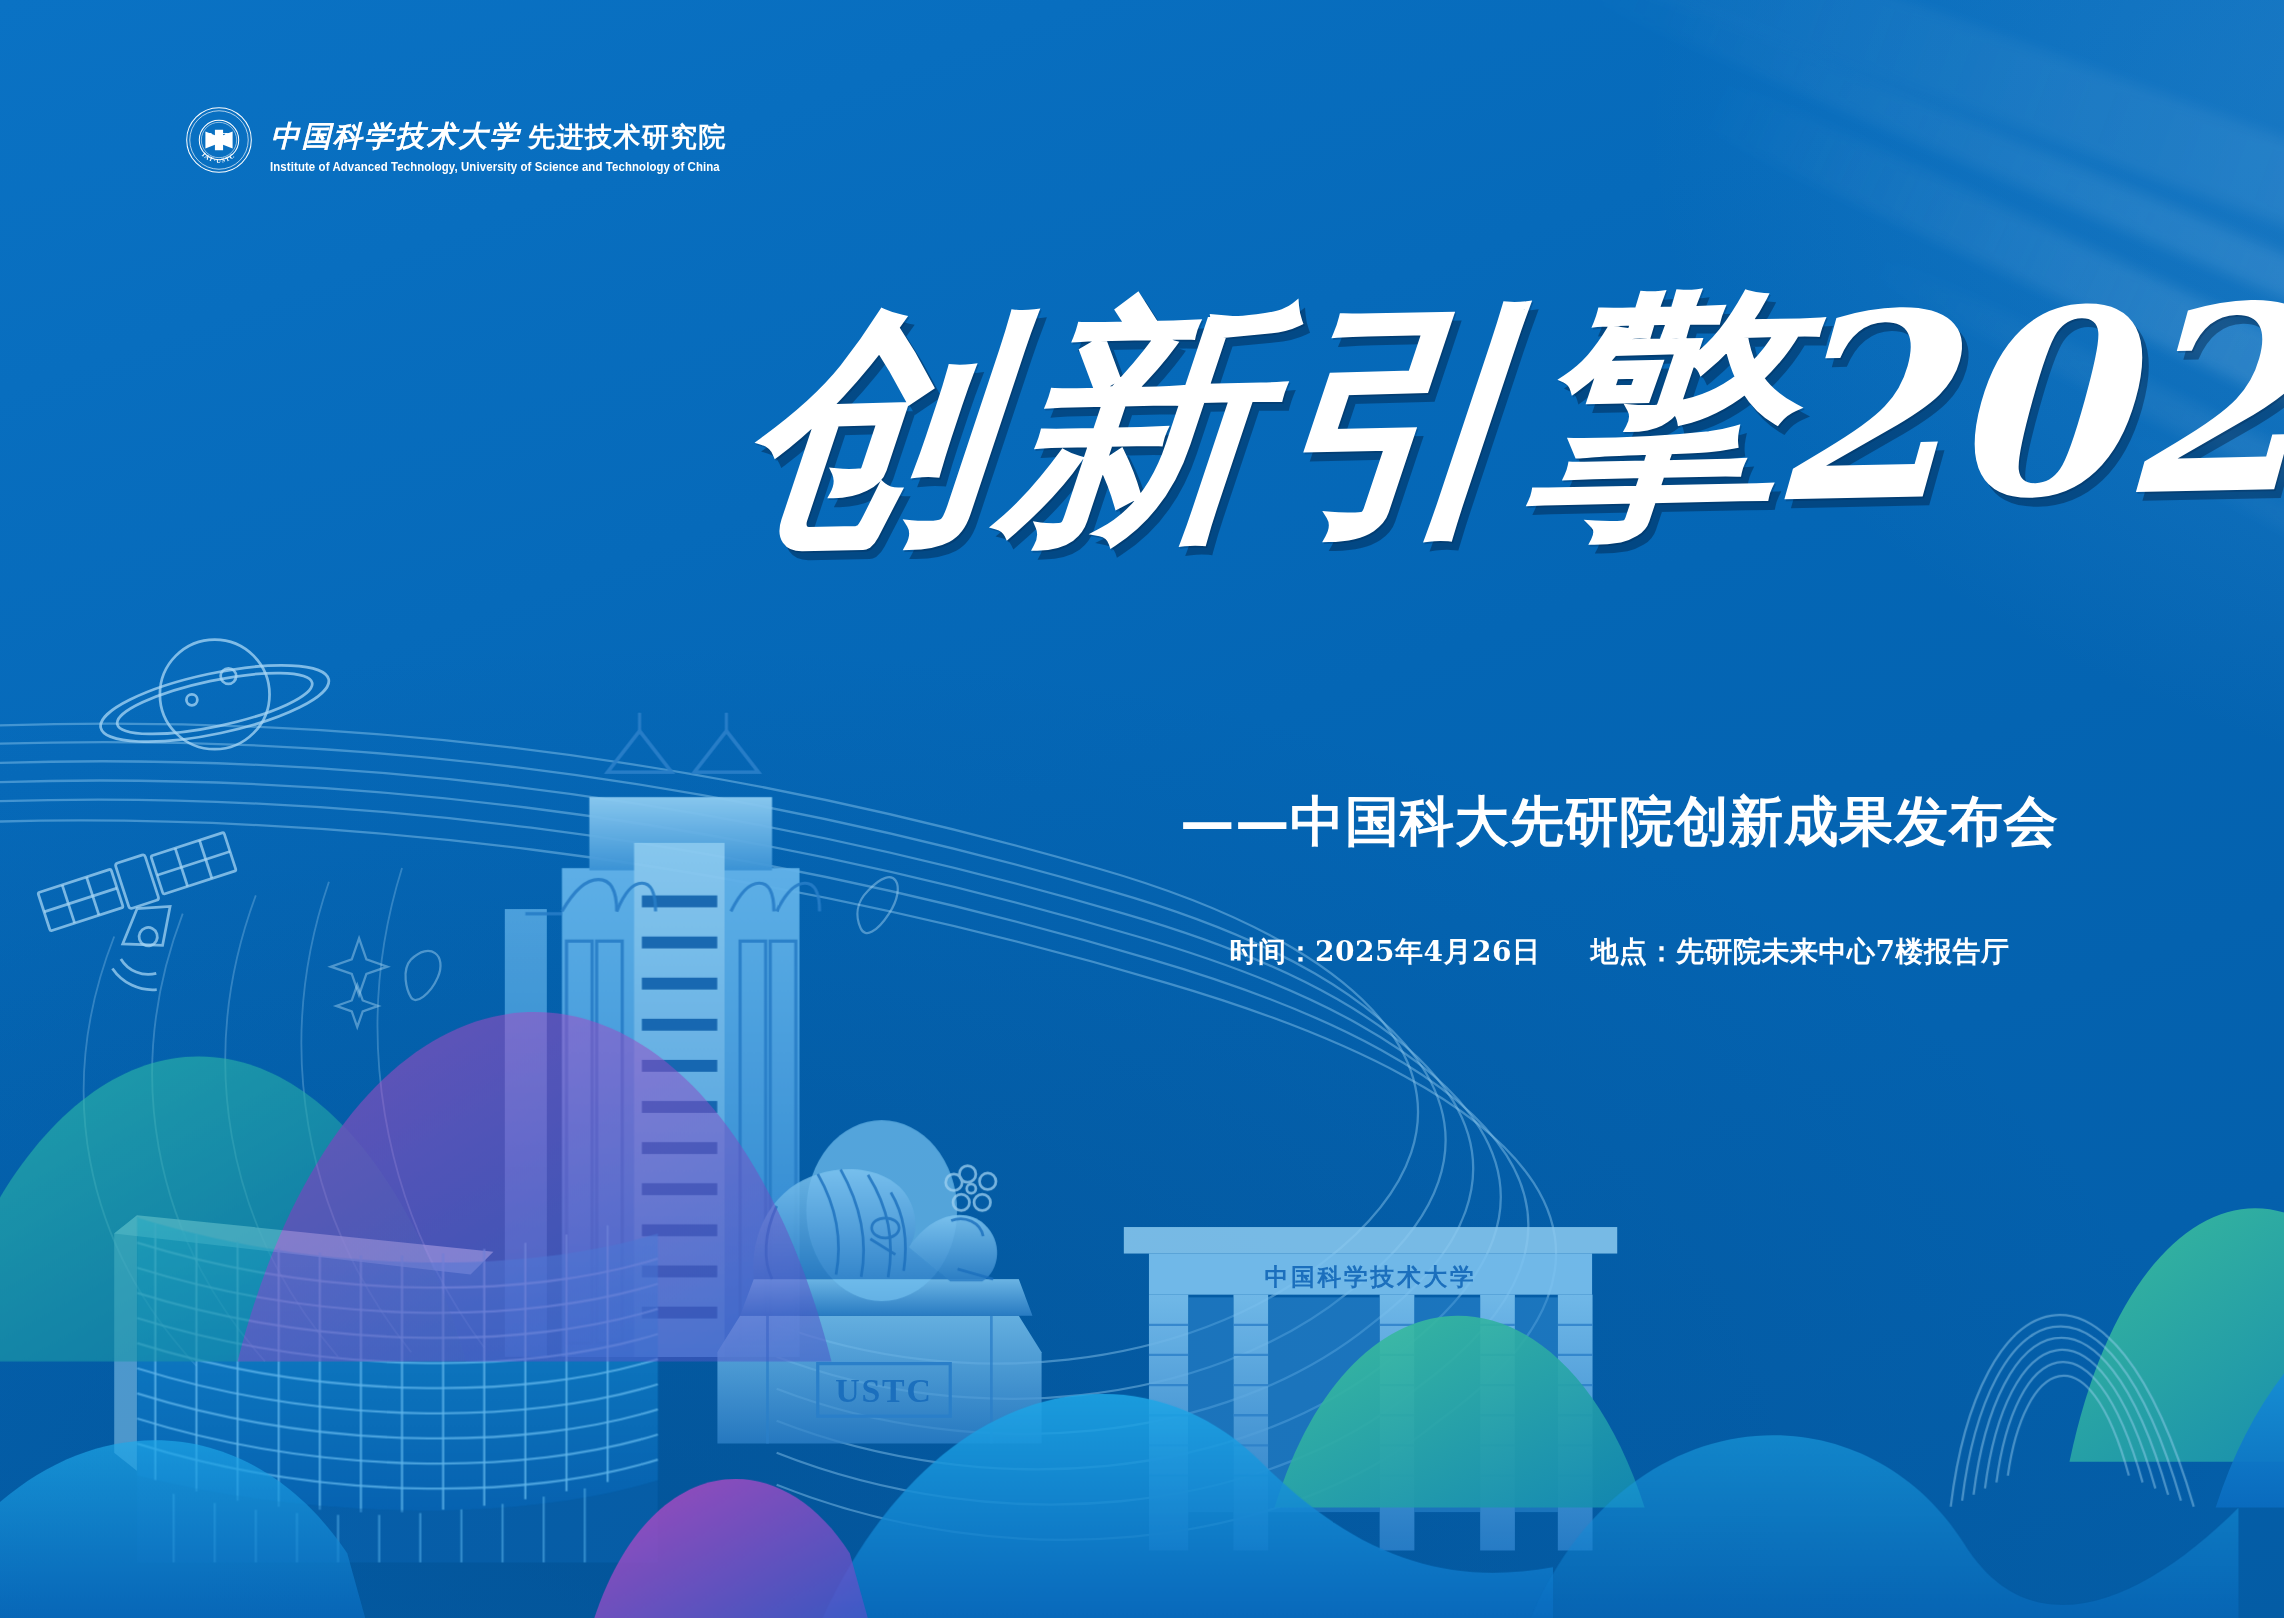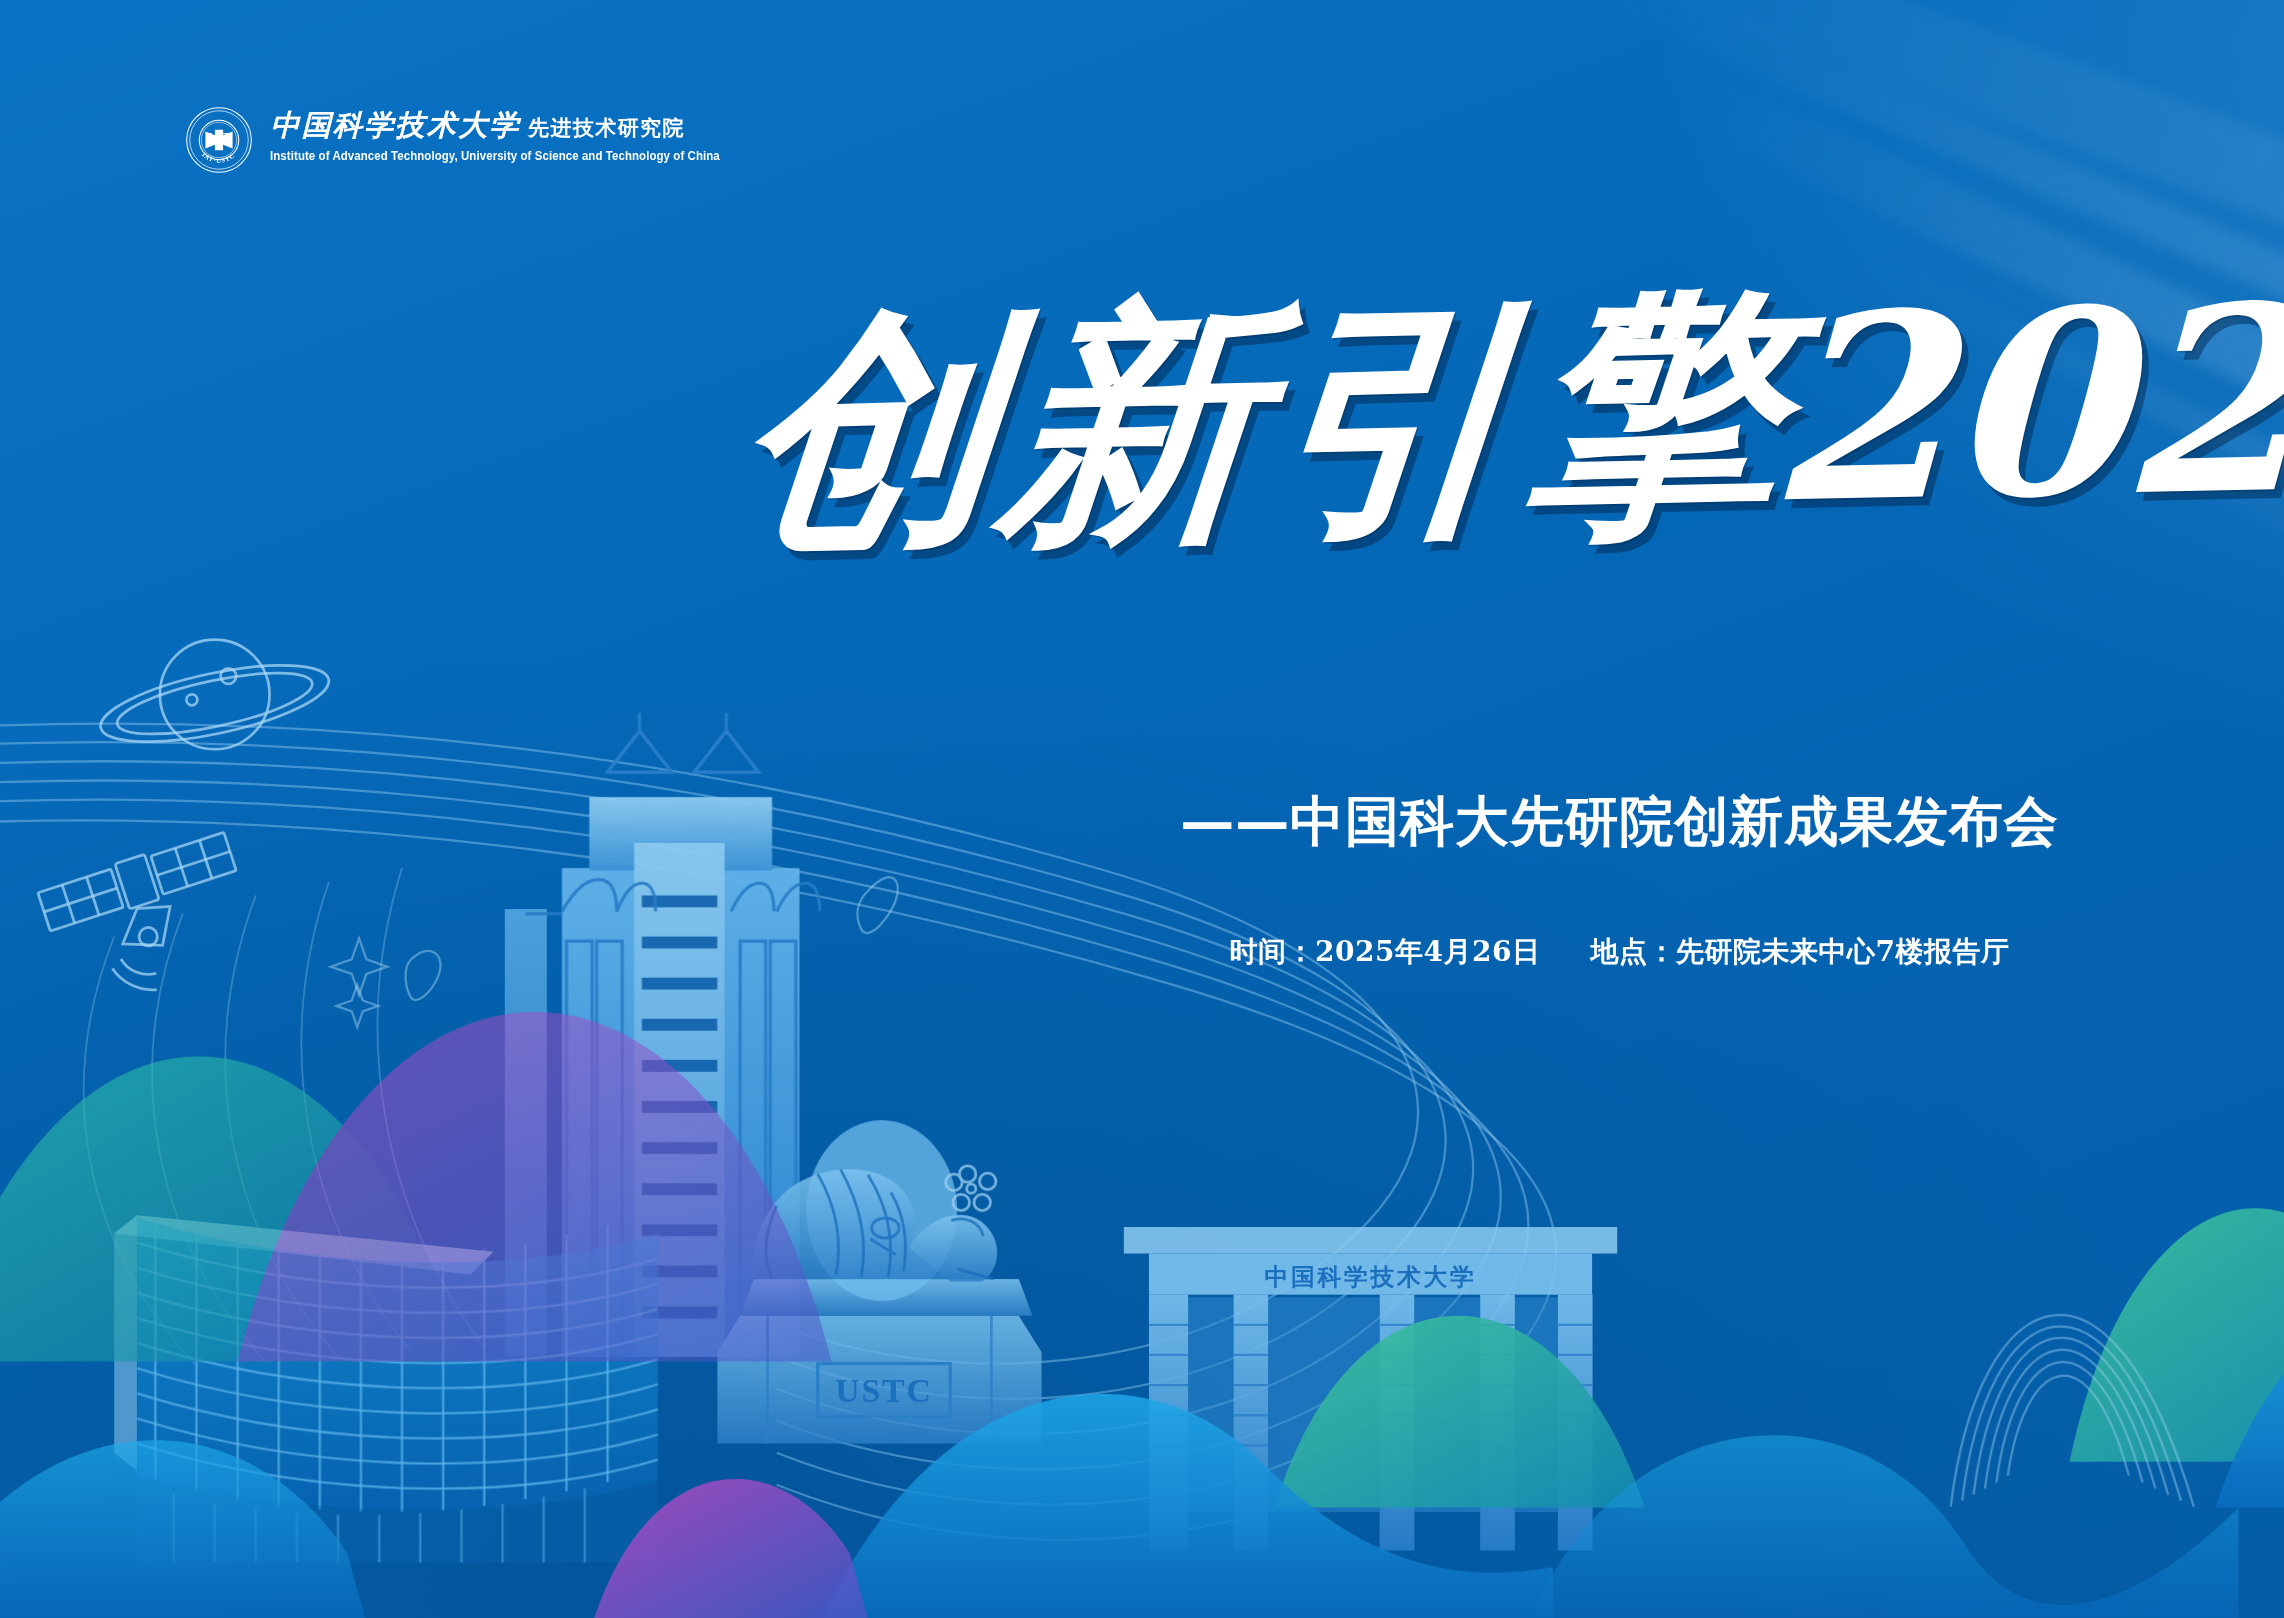--- a/index.html
+++ b/index.html
@@ -35,36 +35,36 @@
   .r3 { top:238px;   left:1850px; width:1599px; height:32px;  transform: rotate(26deg); opacity:.50; }
   .r4 { top:-192px;  left:1370px; width:2375px; height:82px; transform: rotate(20deg); opacity:.35; }
   .r5 { top:411px;   left:2101px; width:1279px; height:25px;  transform: rotate(27deg); opacity:.40; }
 
   
   .art { position:absolute; inset:0; width:100%; height:100%; }
 
   
   .logo-block {
     position: absolute; left: 185px; top: 106px;
-    display: flex; align-items: flex-start; gap: 17.4px;
+    display: flex; align-items: flex-end; gap: 17.4px;
   }
   .logo-mark { width: 68px; height: 68px; flex: 0 0 auto; }
   .logo-text-col { display: flex; flex-direction: column; gap: 2.7px; }
   .logo-cn {
     display:flex; align-items:baseline; gap: 7.3px;
     color:#fff; white-space:nowrap;
   }
   .logo-cn-main {
     font-size: 29px; font-weight: 700; letter-spacing: 2.3px;
     font-family:"DejaVu Serif","Liberation Serif",serif;
     font-style: italic;
     text-shadow: 0 0 0.5px rgba(255,255,255,.6);
   }
   .logo-cn-sub {
-    font-size: 21px; font-weight: 700; letter-spacing: 1.4px;
+    font-size: 27px; font-weight: 700; letter-spacing: 1.4px;
     font-family:Liberation Serif, serif;
   }
   .logo-en {
     color:#fff; font-size: 12.3px; font-weight: 700;
     letter-spacing: 0.1px; white-space: nowrap;
     transform: scaleX(0.93); transform-origin: left center;
   }
 
   
   .title-wrap {

